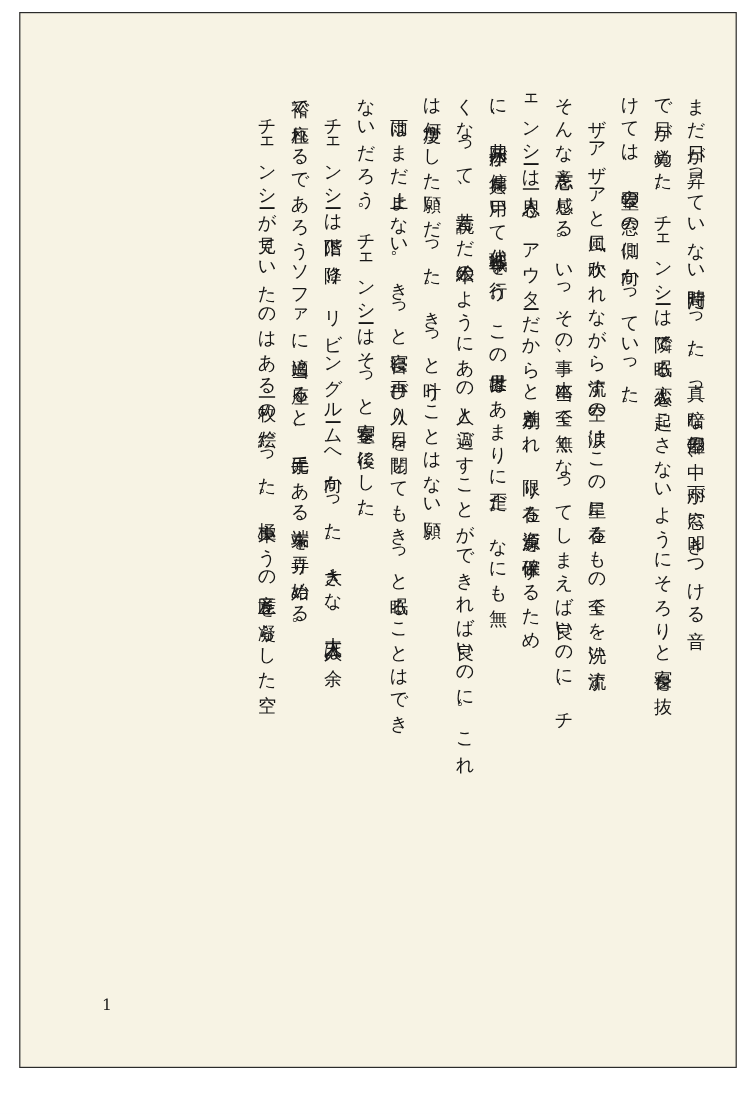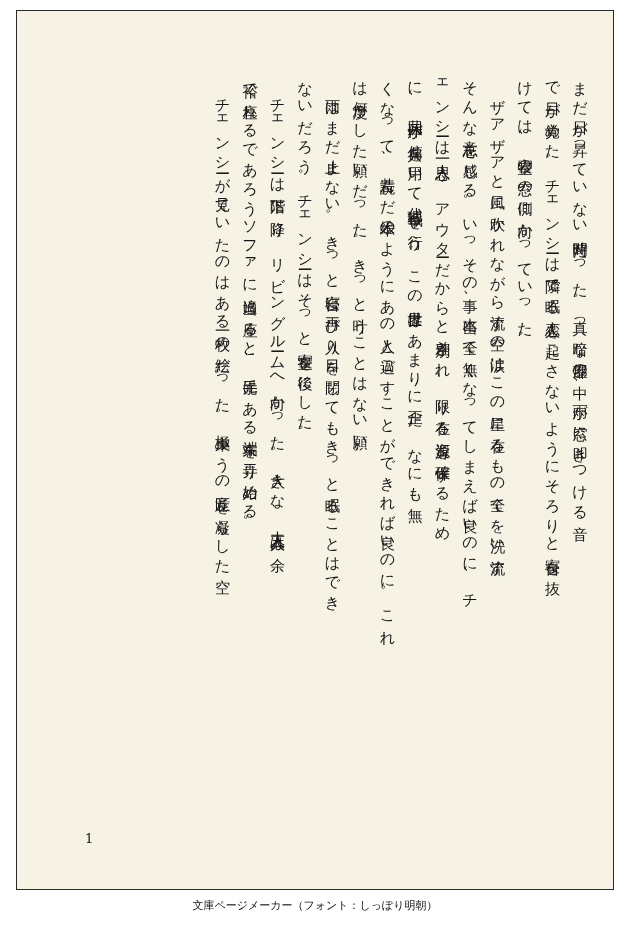--- a/index.html
+++ b/index.html
@@ -94,14 +94,13 @@
       <div class="tcol">くなって、昔読んだ絵本のようにあの人と過ごすことができれば良いのに。これ</div>
       <div class="tcol">は何度かした願いだった。きっと叶うことはない願い。</div>
       <div class="tcol">　雨はまだ止まない。きっと寝台に再び入り目を閉じてもきっと眠ることはでき</div>
       <div class="tcol">ないだろう。チェンシーはそっと寝室を後にした。</div>
       <div class="tcol">　チェンシーは階下に降り、リビングルームへ向かった。大きな、大人三人は余</div>
       <div class="tcol">裕で座れるであろうソファに適当に座ると、手元にある端末を弄り始める。</div>
       <div class="tcol">　チェンシーが見ていたのはある一枚の絵だった。極東ふうの意匠を凝らした空</div>
     </div>
     <div class="page-number">1</div>
   </div>
-  <div class="footer">文庫ページメーカー（フォント：しっぽり明朝）</div>
 </div>
 
 </body></html>

